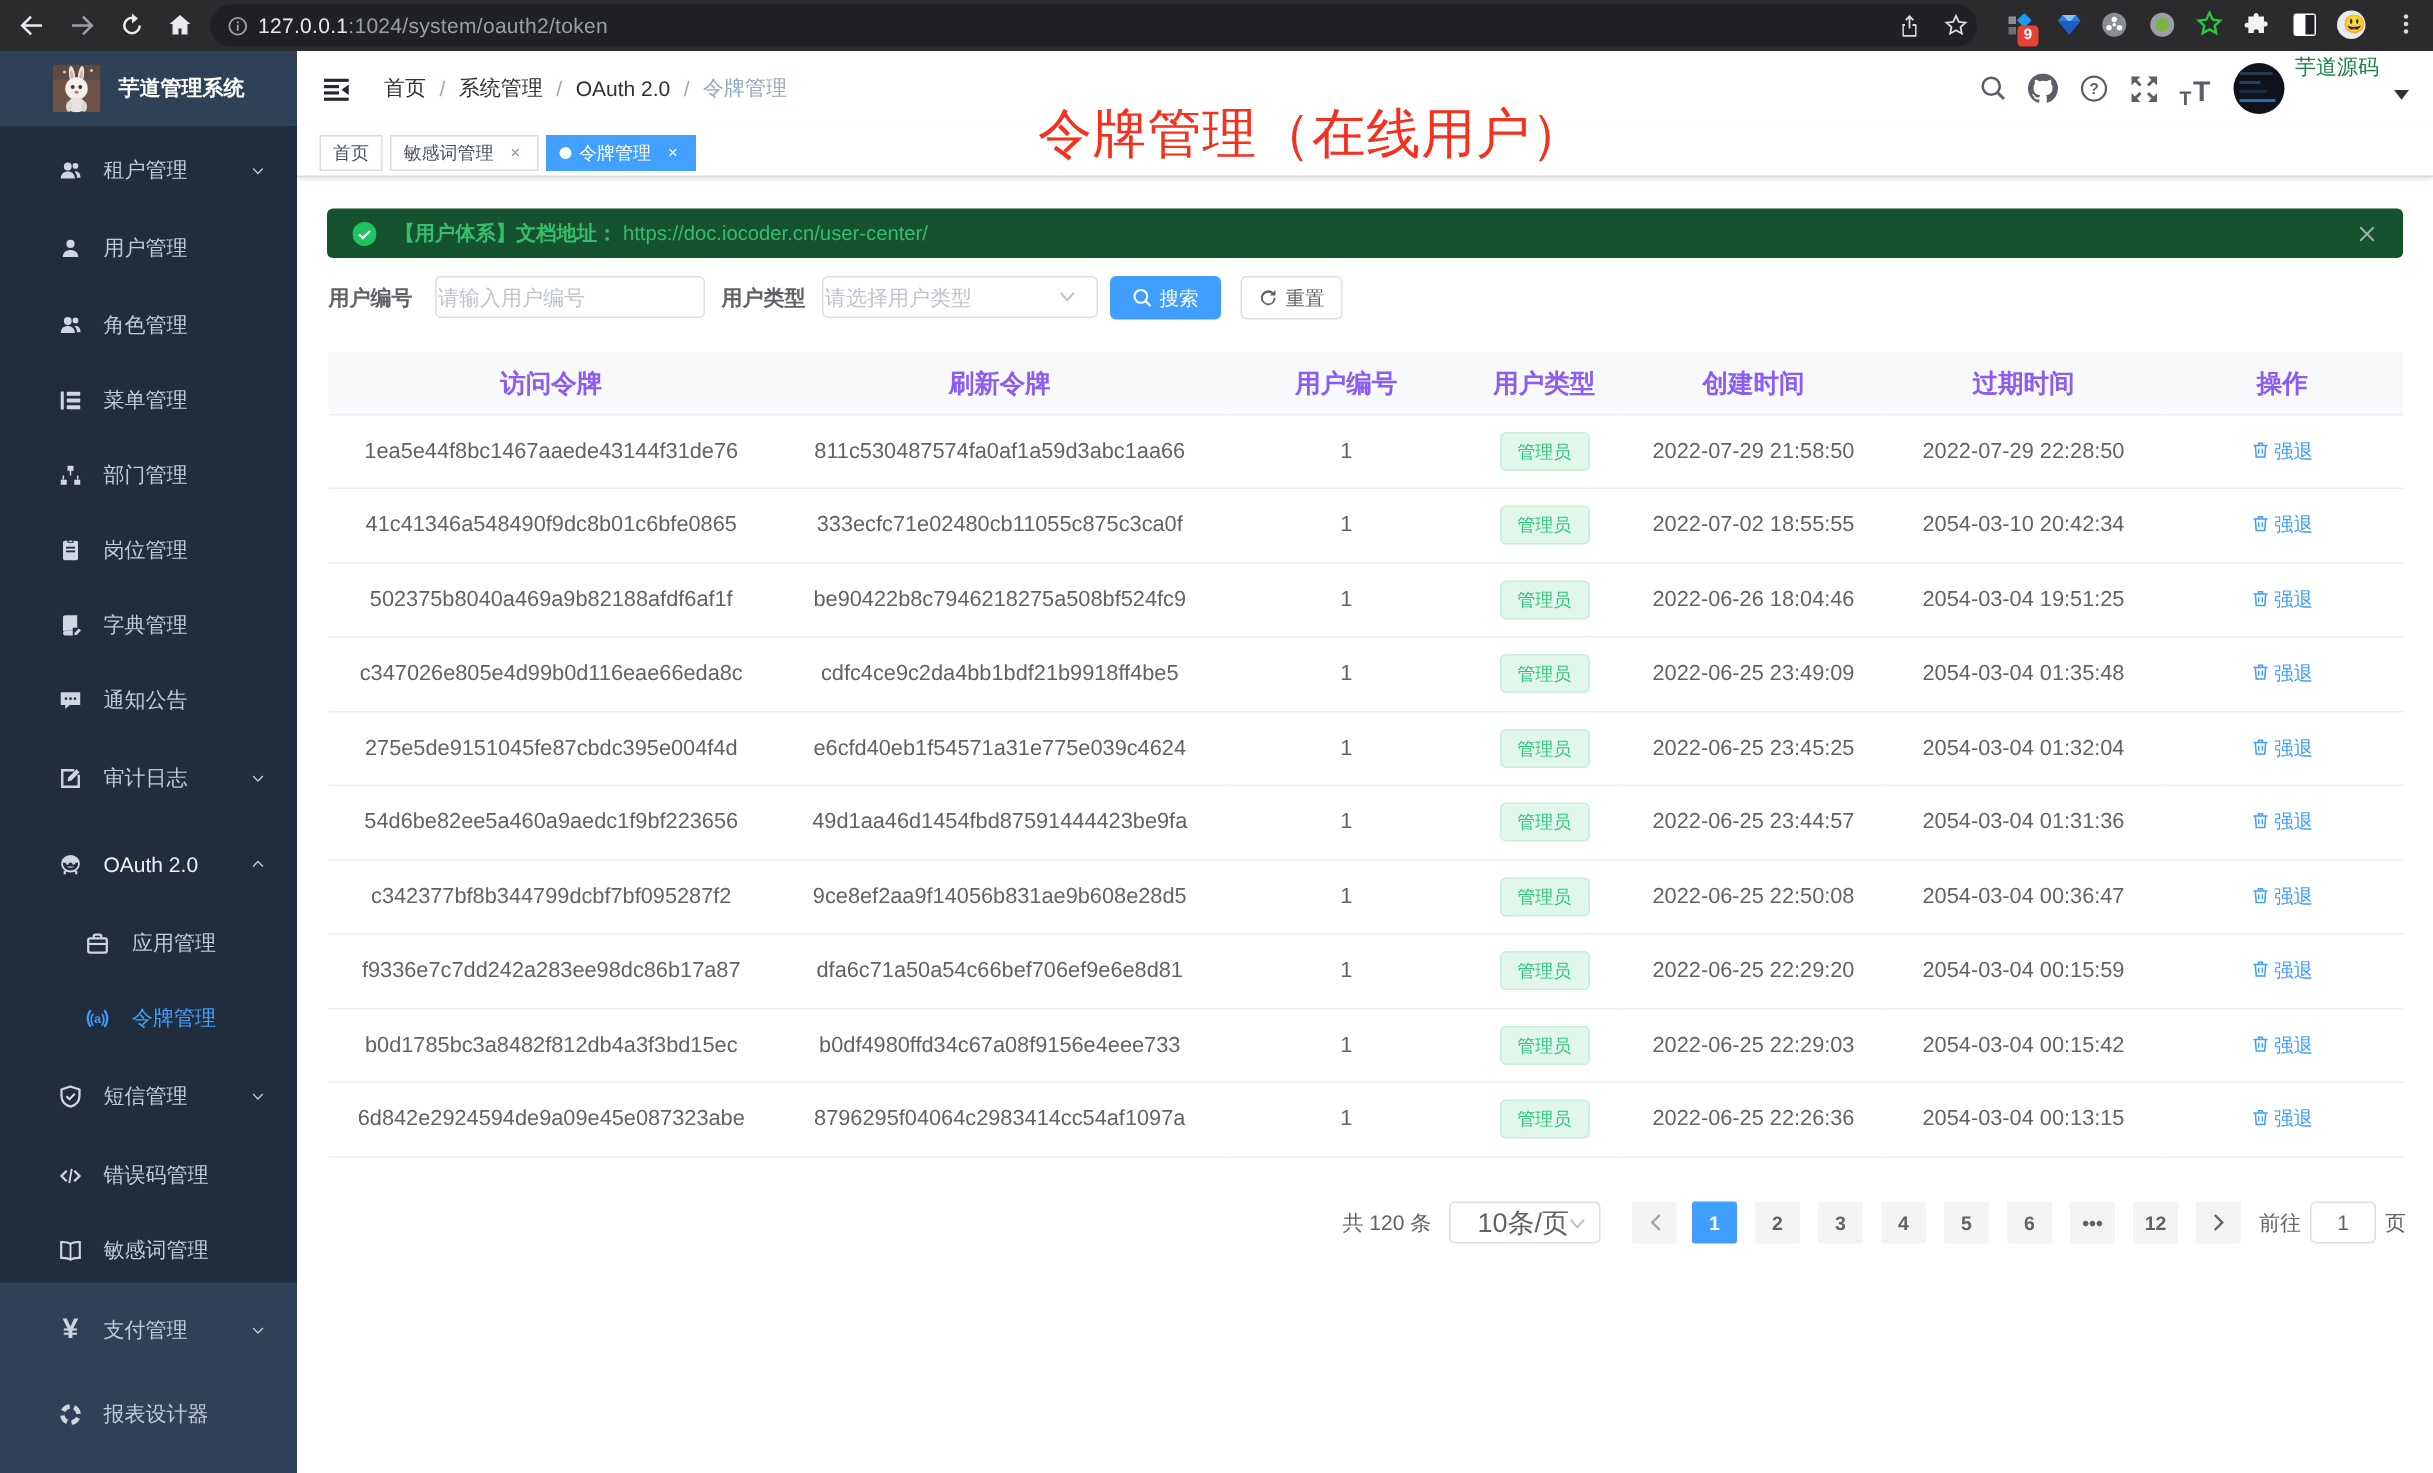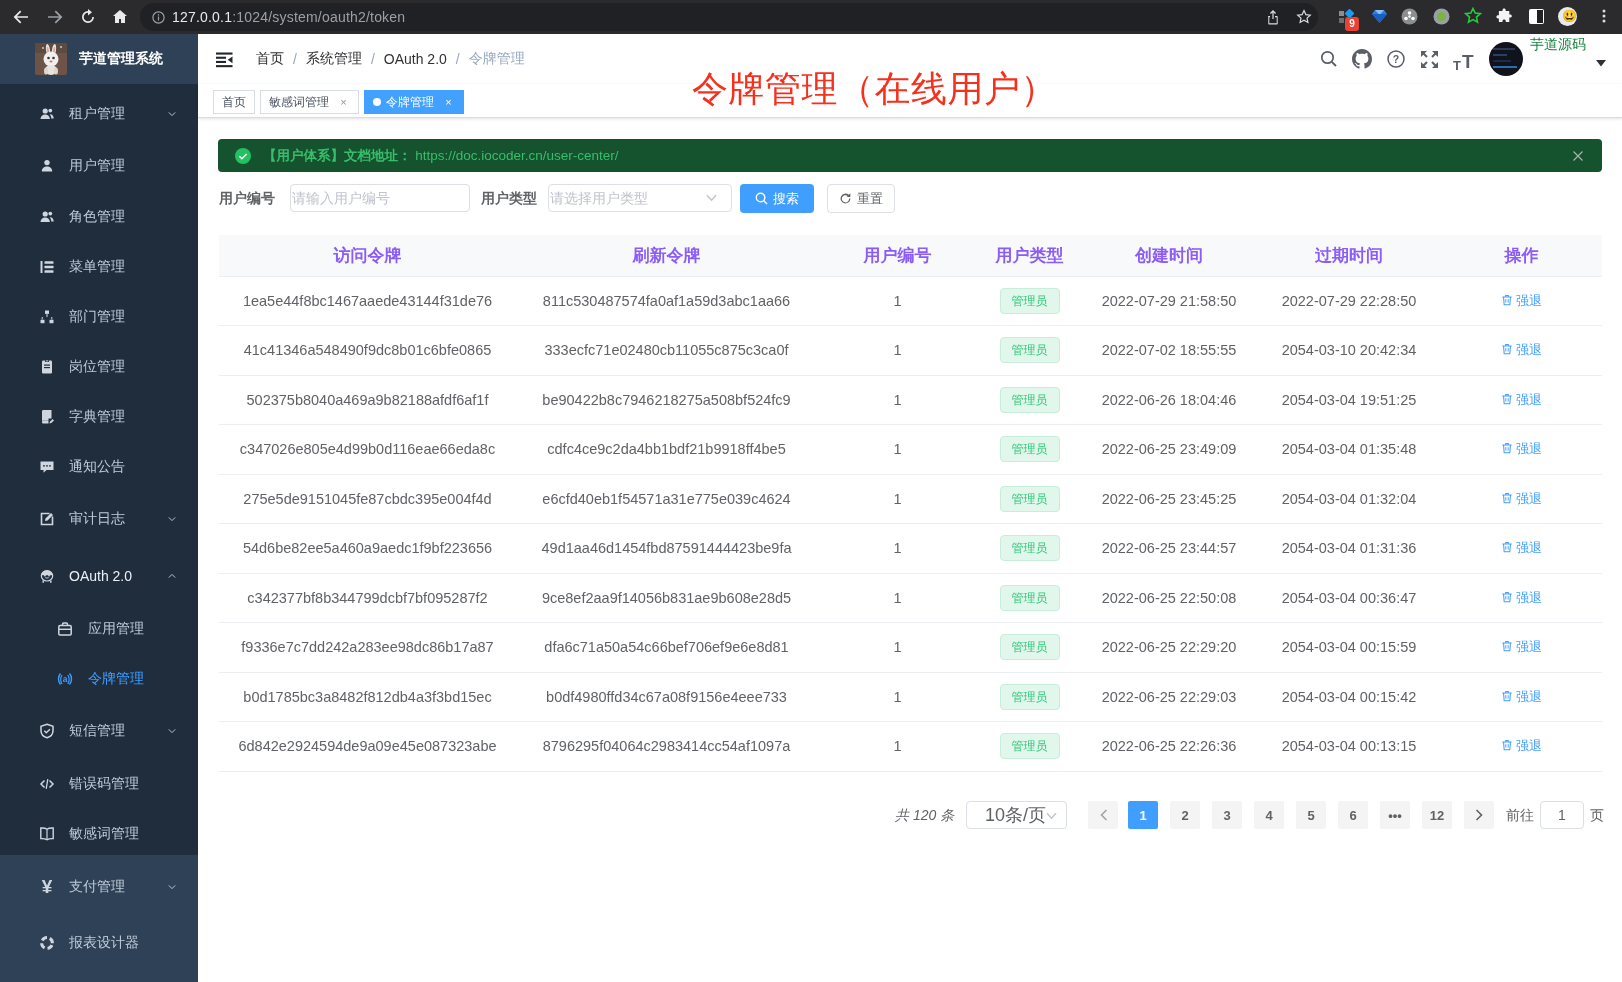--- a/index.html
+++ b/index.html
@@ -581,21 +581,21 @@
           <td><span class="kick"><svg width="12" height="12" viewBox="0 0 14 14" style="vertical-align:-1px;margin-right:3px;">
                 <path d="M1.5 3.5h11M5.5 3.2V1.8h3v1.4M3 3.8l.7 8.7h6.6l.7-8.7" fill="none" stroke="#409eff" stroke-width="1.2"></path>
                 <path d="M5.6 6v4M8.4 6v4" stroke="#409eff" stroke-width="1.1"></path>
               </svg>强退</span></td>
         </tr>
       </tbody>
 </table>
 </div>
 
 <div class="abs" id="pager">
-    <span style="position:absolute;left:895px;top:0;height:28px;line-height:28px;font-size:14px;color:#606266;font-style:italic;">共 120 条</span>
+    <span style="position:absolute;left:895px;top:0;height:28px;line-height:28px;font-size:14px;color:#606266;">共 120 条</span>
     <span style="position:absolute;left:966px;top:0;width:101px;height:28px;border:1px solid #dcdfe6;border-radius:4px;font-size:18px;color:#606266;line-height:26px;padding-left:18px;">10条/页<svg style="position:absolute;right:9px;top:10px;" width="11" height="8" viewBox="0 0 11 8">
         <path d="M1 1.2l4.5 5 4.5-5" fill="none" stroke="#c0c4cc" stroke-width="1.4"></path>
       </svg></span>
     <div class="pbtn" style="left:1088px;">
       <svg width="9" height="12" viewBox="0 0 9 12">
         <path d="M7.5 1L2.5 6l5 5" fill="none" stroke="#a0a3a9" stroke-width="1.6"></path>
       </svg>
     </div>
     <div class="pbtn on" style="left:1128px;">1</div>
     <div class="pbtn" style="left:1170px;">2</div>

